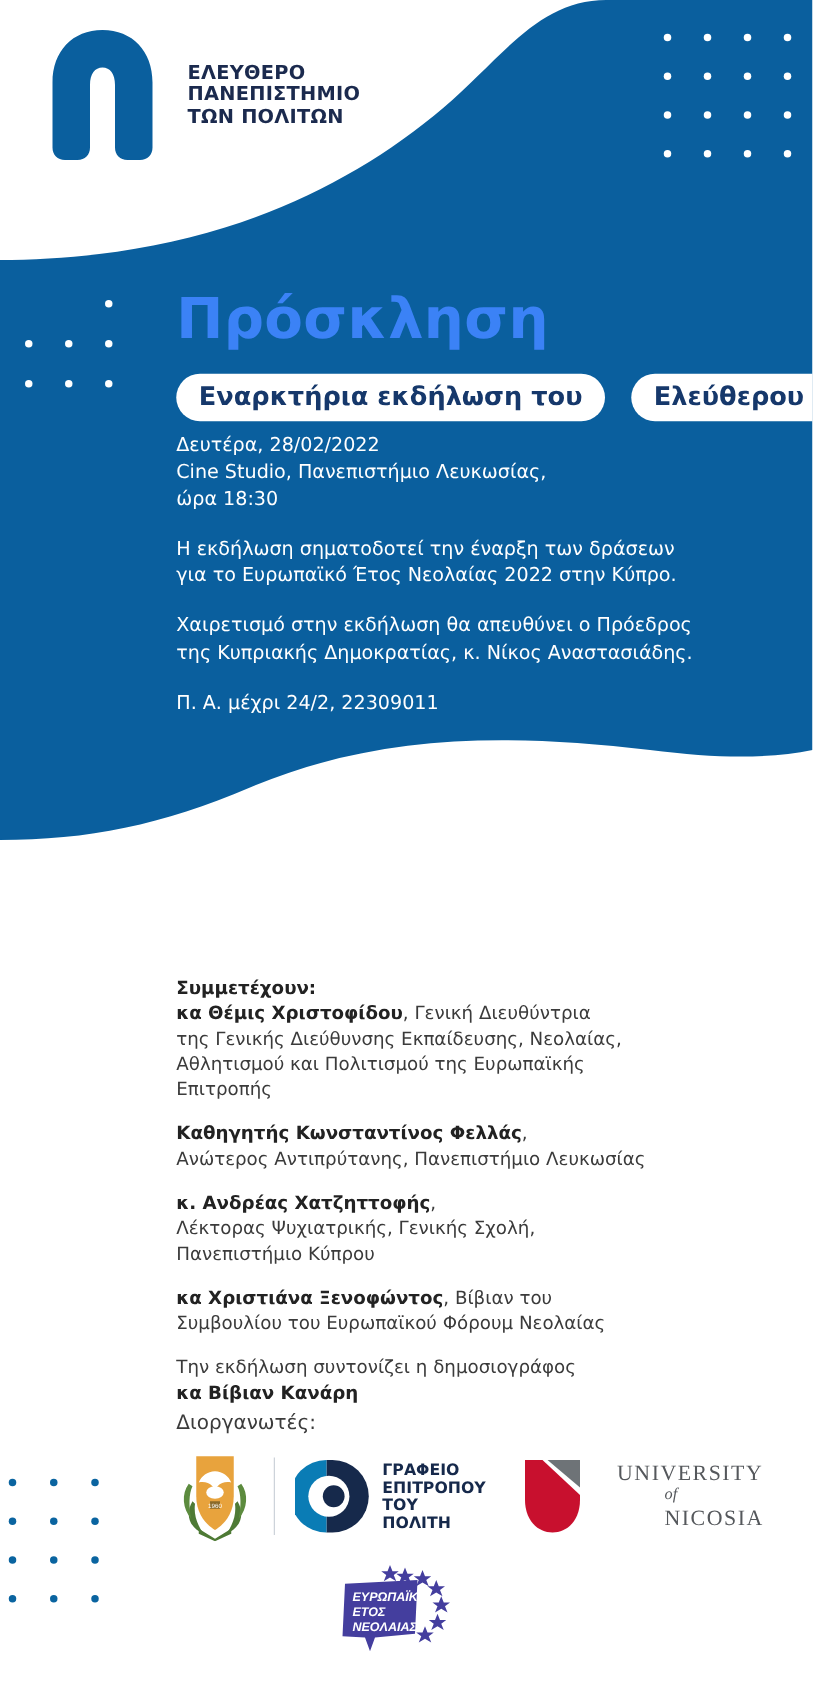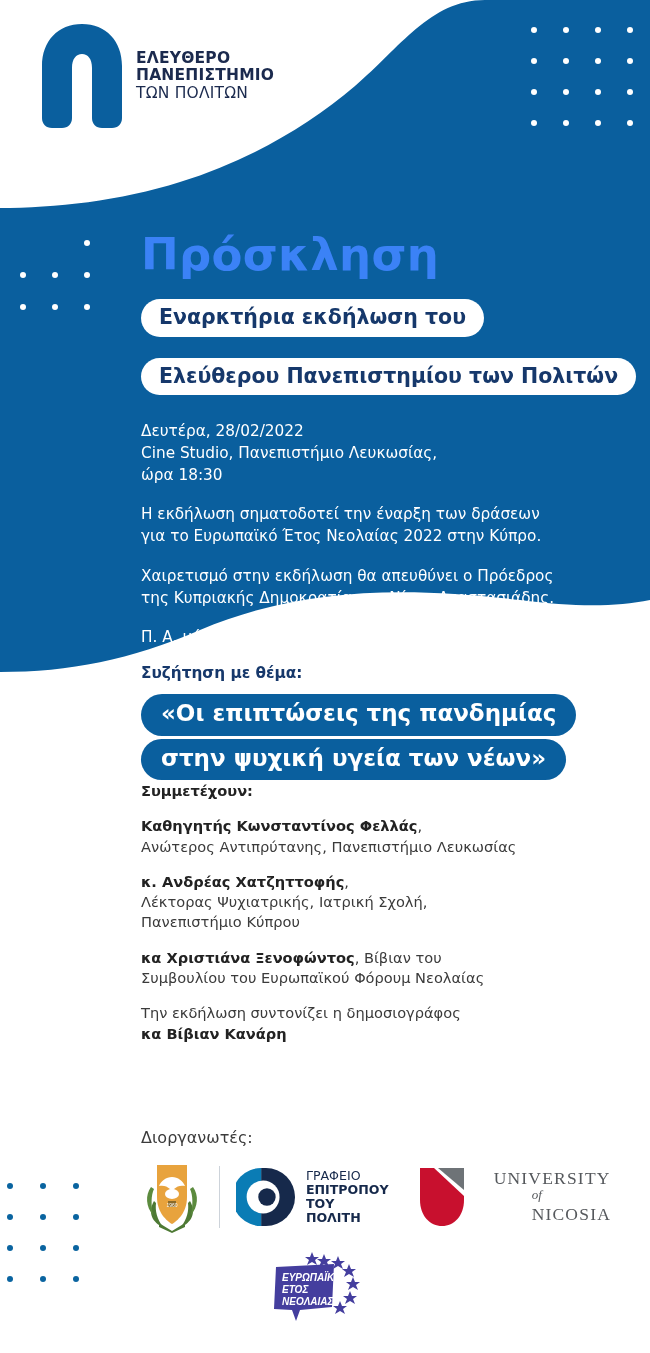--- a/index.html
+++ b/index.html
@@ -18,32 +18,32 @@
   .dotgrid{position:absolute;z-index:3;display:grid;}
   .dot{width:6px;height:6px;border-radius:50%;}
   .dot.w{background:#ffffff;}
   .dot.b{background:#0a64a0;}
 
   #dots-top-right{left:531px;top:27px;grid-template-columns:repeat(4,32px);grid-template-rows:repeat(4,31px);}
   #dots-left-upper{left:20px;top:240px;grid-template-columns:repeat(3,32px);grid-template-rows:repeat(3,32px);}
   #dots-bottom-left{left:7px;top:1183px;grid-template-columns:repeat(3,33px);grid-template-rows:repeat(4,31px);}
 
   
-  #brand{position:absolute;left:38px;top:22px;z-index:5;display:flex;align-items:center;gap:10px;}
+  #brand{position:absolute;left:38px;top:22px;z-index:5;display:flex;align-items:center;gap:24px;}
   #brand-mark{width:88px;height:108px;flex:0 0 auto;}
   #brand-words{line-height:1.14;color:#1b2a4e;font-weight:bold;font-size:15.5px;letter-spacing:.2px;}
-  #brand-words .l3{font-weight:normal;}
+  #brand-words .l3{font-weight:bold;}
 
   
   #hero{position:absolute;left:141px;top:232px;width:470px;z-index:5;}
   #hero-title{
     color:#3b82f6;font-size:45px;font-weight:bold;letter-spacing:.3px;
     line-height:1;margin:0 0 22px 0;
   }
-  .pill-wrap{display:flex;flex-direction:column;align-items:flex-start;gap:21px;margin-bottom:26px;}
+  .pill-wrap{display:flex;flex-direction:row;align-items:flex-start;gap:21px;margin-bottom:9px;}
   .pill{
     background:#ffffff;color:#16386b;font-weight:bold;font-size:20.5px;
     border-radius:22px;padding:6px 18px 7px 18px;line-height:1.2;white-space:nowrap;
   }
 
   #hero-body{color:#ffffff;font-size:15.3px;line-height:1.42;}
   #hero-body p{margin:0 0 18px 0;}
   #hero-body p:last-child{margin-bottom:0;}
 
   
@@ -170,41 +170,40 @@
         <span>για το Ευρωπαϊκό Έτος Νεολαίας 2022 στην Κύπρο.</span>
       </p>
       <p>
         <span>Χαιρετισμό στην εκδήλωση θα απευθύνει ο Πρόεδρος</span><br>
         <span>της Κυπριακής Δημοκρατίας, κ. Νίκος Αναστασιάδης.</span>
       </p>
       <p>Π. Α. μέχρι 24/2, 22309011</p>
     </div>
   </div>
 
-  <div id="discussion">
-    <div id="discussion-label">Συζήτηση με θέμα:</div>
-    <div class="pill-blue-wrap">
-      <div class="pill-blue">«Οι επιπτώσεις της πανδημίας</div>
-      <div class="pill-blue">στην ψυχική υγεία των νέων»</div>
-    </div>
-  </div>
 
   <div id="speakers">
     <div class="blk">
       <div class="head">Συμμετέχουν:</div>
+      <div>
+        <b>κα Θέμις Χριστοφίδου</b><span>, </span><span>Γενική Διευθύντρια</span><br>
+        <span>της Γενικής Διεύθυνσης Εκπαίδευσης, Νεολαίας,</span><br>
+        <span>Αθλητισμού και Πολιτισμού της Ευρωπαϊκής</span><br>
+        <span>Επιτροπής</span>
+      </div>
     </div>
 
     <div class="blk">
       <b>Καθηγητής Κωνσταντίνος Φελλάς</b><span>,</span><br>
       <span>Ανώτερος Αντιπρύτανης, Πανεπιστήμιο Λευκωσίας</span>
     </div>
 
     <div class="blk">
       <b>κ. Ανδρέας Χατζηττοφής</b><span>,</span><br>
-      <span>Λέκτορας Ψυχιατρικής, Ιατρική Σχολή,</span><br>
+      <span>Λέκτορας Ψυχιατρικής, Γενικής Σχολή,</span><br>
       <span>Πανεπιστήμιο Κύπρου</span>
     </div>
 
     <div class="blk">
       <b>κα Χριστιάνα Ξενοφώντος</b><span>, </span><span>Βίβιαν του</span><br>
       <span>Συμβουλίου του Ευρωπαϊκού Φόρουμ Νεολαίας</span>
     </div>
 
     <div class="blk">
       <span>Την εκδήλωση συντονίζει η δημοσιογράφος</span><br>
@@ -235,21 +234,21 @@
       <div class="divider"></div>
 
       <div class="logo-cell" style="gap:10px;">
         <svg width="62" height="64" viewBox="0 0 62 64">
           <path d="M31,2 A30,30 0 0 1 31,62 L26,62 L26,2 Z" fill="#16294B"></path>
           <path d="M26,2 A30,30 0 0 0 26,62 L26,2 Z" fill="#0a7cb5"></path>
           <circle cx="28" cy="32" r="17" fill="#ffffff"></circle>
           <circle cx="32" cy="32" r="9" fill="#16294B"></circle>
         </svg>
         <div style="line-height:1.12;color:#16294B;font-weight:bold;font-size:12.6px;">
-          <div style="font-weight:normal;">ΓΡΑΦΕΙΟ</div>
+          <div style="font-weight:bold;">ΓΡΑΦΕΙΟ</div>
           <div>ΕΠΙΤΡΟΠΟΥ</div>
           <div>ΤΟΥ ΠΟΛΙΤΗ</div>
         </div>
       </div>
 
       <div style="width:26px;"></div>
 
       <div class="logo-cell" style="gap:24px;">
         <svg width="56" height="62" viewBox="0 0 56 62">
           <path d="M6,2 L50,2 L50,34 C50,50 40,60 28,60 C16,60 6,50 6,34 Z" fill="#C8102E"></path>

